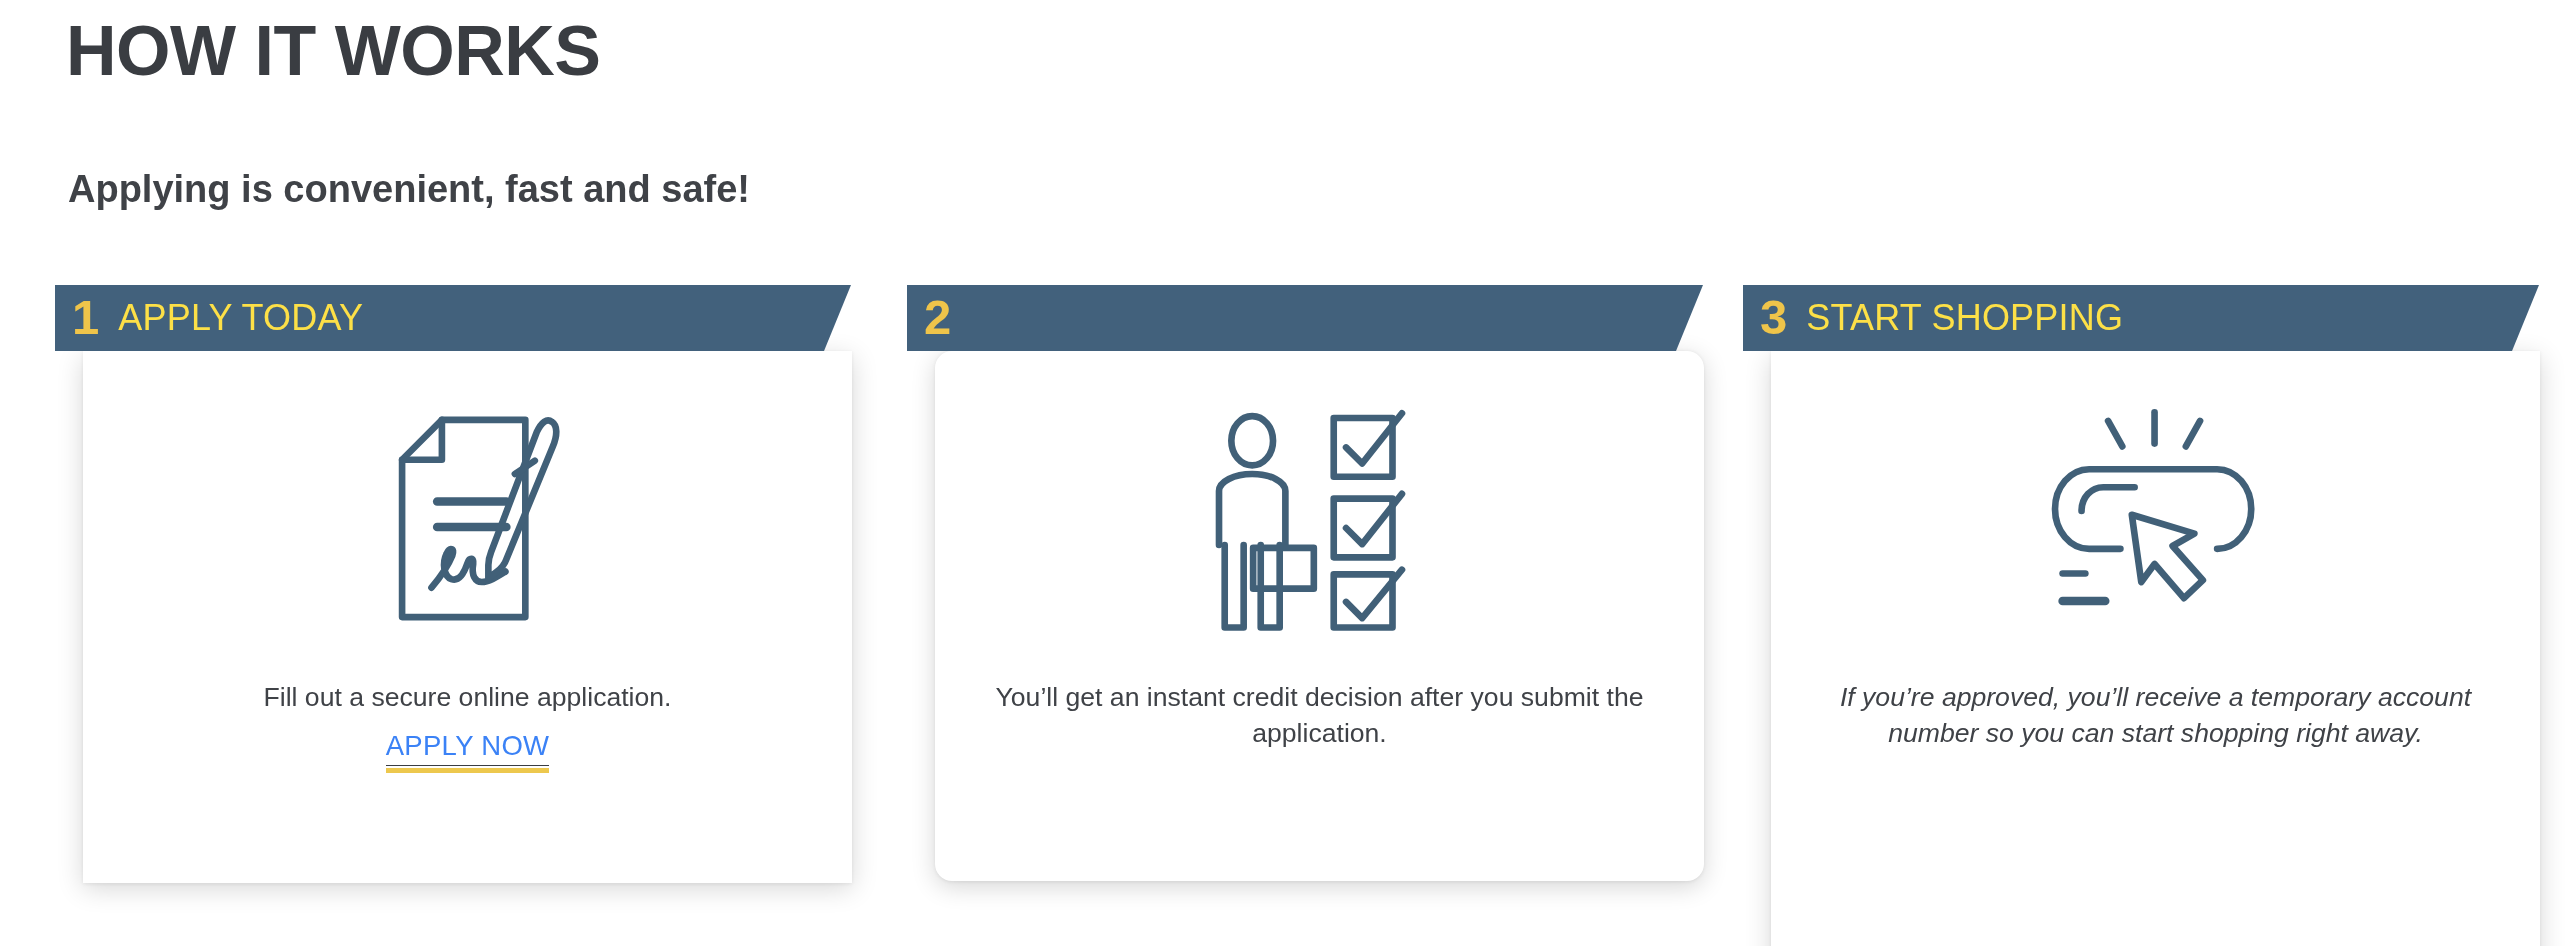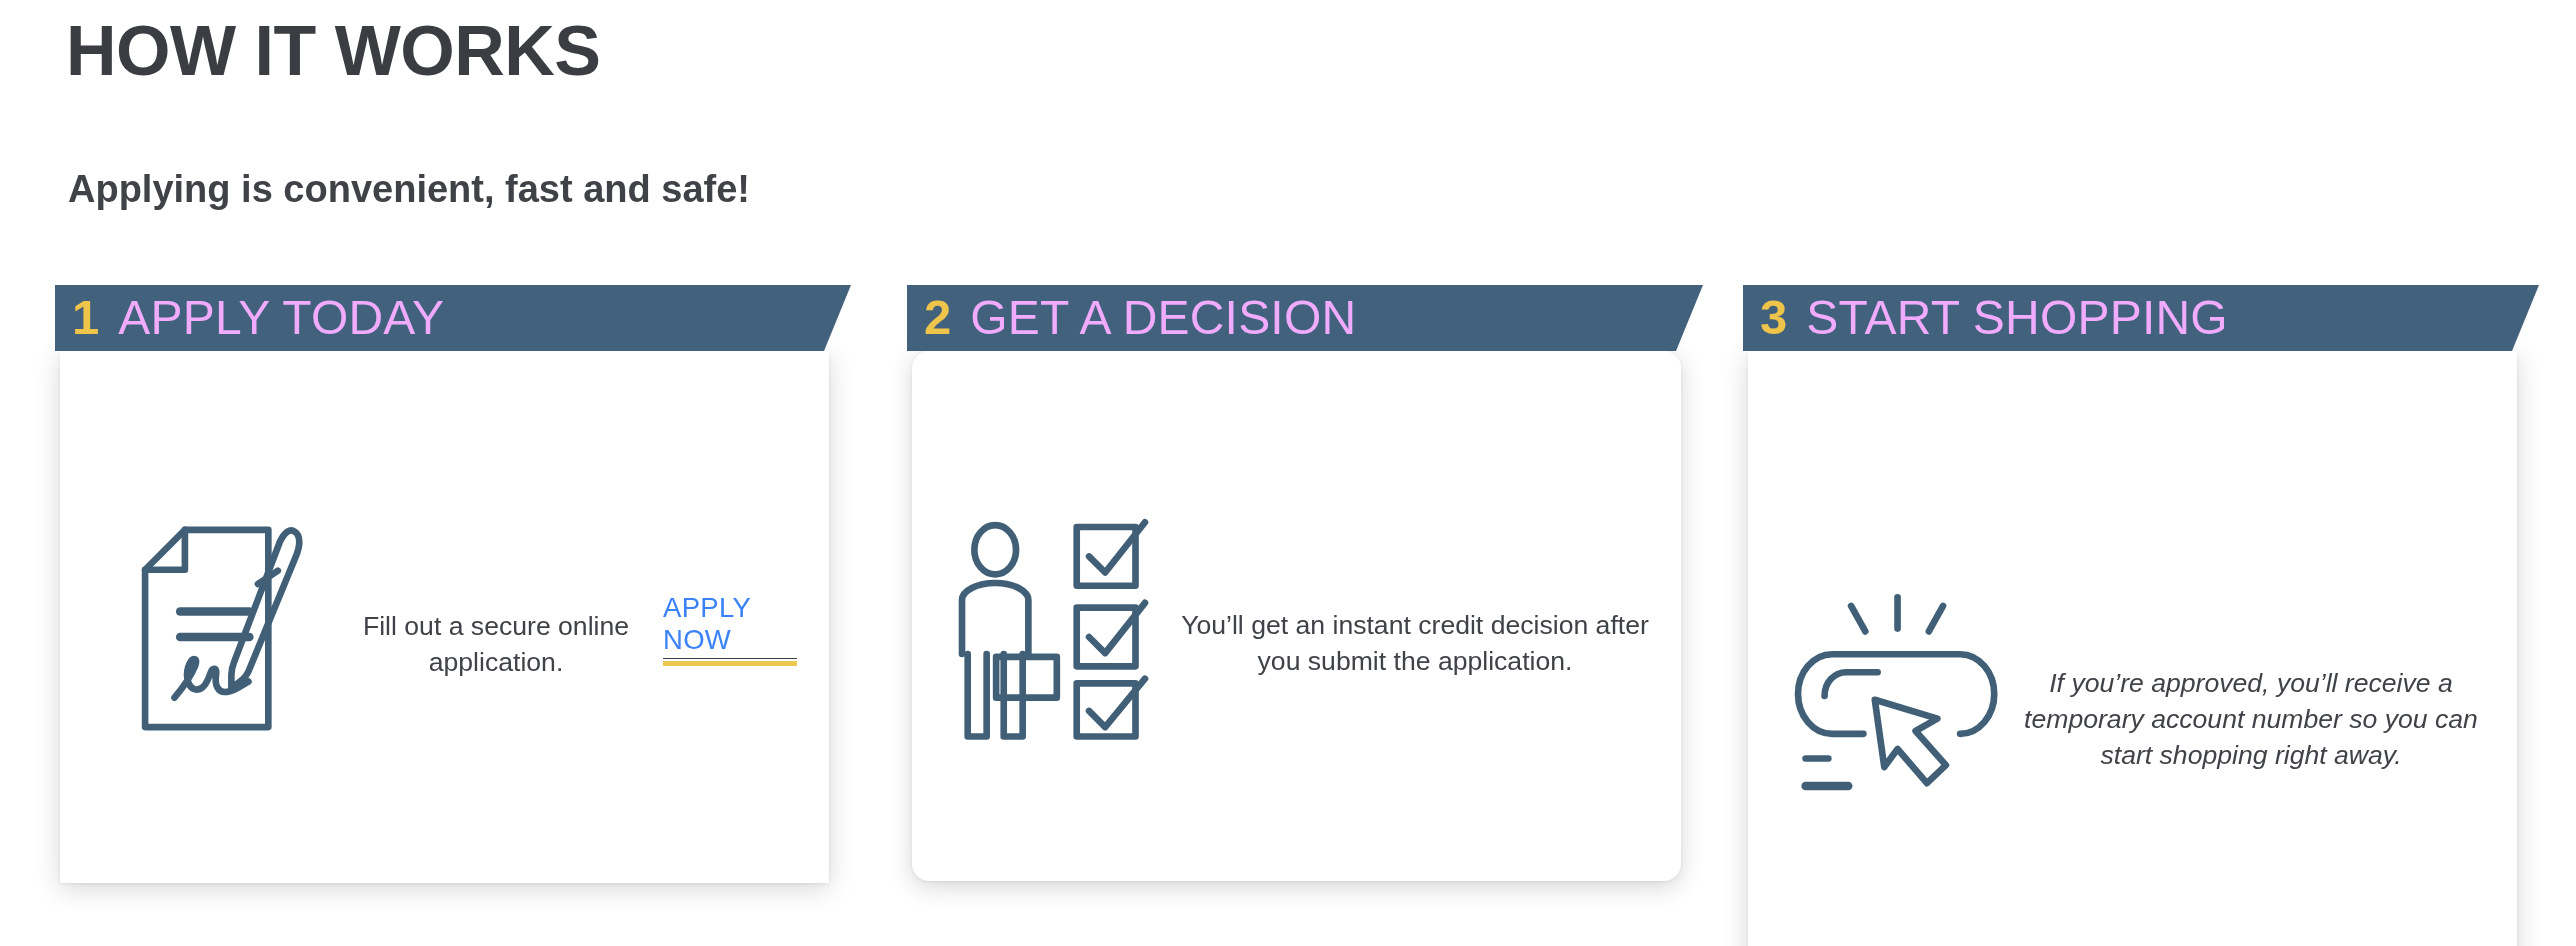--- a/index.html
+++ b/index.html
@@ -80,38 +80,38 @@
     font-size: 49px;
     font-weight: 700;
     line-height: 49px;
     letter-spacing: 0px;
     padding-right: 19px;
     position: relative;
     top: -0.9px;
   }
 
   .card-title {
-    color: #f0abfc;
-    font-size: 48px;
+    color: #fde047;
+    font-size: 36px;
     font-weight: 500;
     line-height: 42px;
     letter-spacing: 0.2px;
     white-space: nowrap;
   }
 
   
   .card-body {
     position: relative;
-    margin-left: 5px;
+    margin-left: 28px;
     width: 769px;
     background: #ffffff;
     box-shadow: 0 5.7px 25px rgba(0,0,0,0.16), 0 0.9px 3.8px rgba(0,0,0,0.07);
     padding: 38px 32px 26.6px 32px;
     display: flex;
-    flex-direction: row;
+    flex-direction: column;
     align-items: center;
     z-index: 1;
   }
 
   .card-1 .card-body { height: 532px; }
   .card-2 .card-body { height: 530px; border-radius: 17px; }
   .card-3 .card-body { height: 682px; font-style: italic; }
 
   .card-icon {
     height: 237px;
@@ -199,21 +199,20 @@
         <div class="card-text">Fill out a secure online application.</div>
         <div class="card-links">
           <a class="card-link" href="#">APPLY NOW</a>
         </div>
       </div>
     </div>
 
     <div class="card card-2">
       <div class="card-banner">
         <span class="card-number">2</span>
-        <span class="card-title">GET A DECISION</span>
       </div>
       <div class="card-body">
         <div class="card-icon">
           <svg class="icon-svg" width="237" height="237" viewBox="0 0 250 250" fill="none" stroke="#416078" stroke-width="7" stroke-linecap="round" stroke-linejoin="round">
 
             <ellipse cx="54" cy="43" rx="22" ry="26"></ellipse>
 
             <path d="M19 153 L19 96 c0 -10 16 -18 35 -18 c19 0 35 8 35 18 L89 153"></path>
 
             <path d="M25 153 L25 240 L45 240 L45 153"></path>

